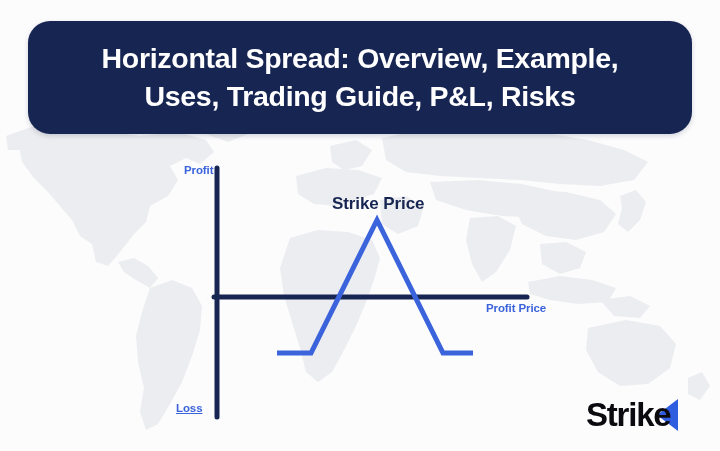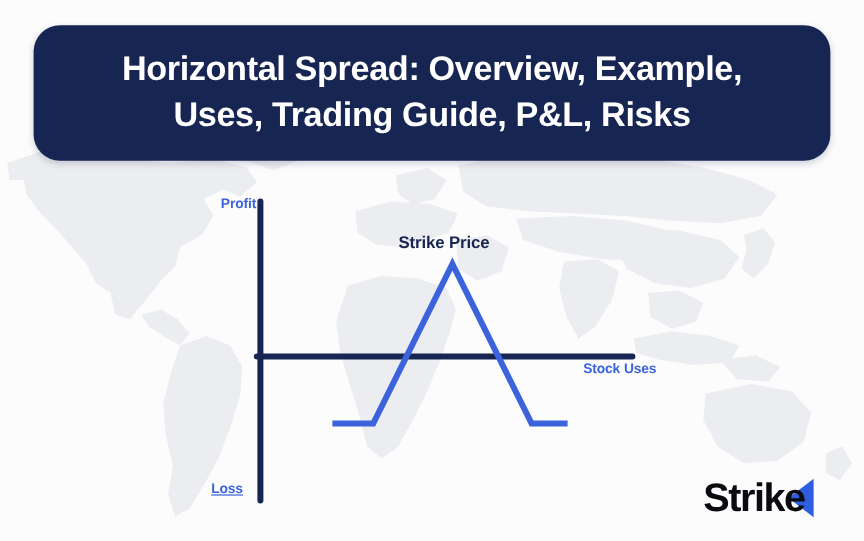--- a/index.html
+++ b/index.html
@@ -90,21 +90,21 @@
   }
   #label-stock-price {
     left: 486px;
     top: 302px;
     color: #3b63db;
   }
   #label-strike-price {
     left: 332px;
     top: 194px;
     color: #172552;
-    font-size: 14px;
+    font-size: 17px;
   }
 
   
   #logo {
     position: absolute;
     right: 18px;
     bottom: 12px;
     z-index: 5;
     width: 118px;
     height: 48px;
@@ -181,21 +181,21 @@
 
     <line x1="217" y1="168" x2="217" y2="417" stroke="#172552" stroke-width="5" stroke-linecap="round"></line>
 
     <line x1="214" y1="297" x2="527" y2="297" stroke="#172552" stroke-width="5" stroke-linecap="round"></line>
 
     <polyline points="277,353 311,353 377,220 443,353 473,353" fill="none" stroke="#3b63db" stroke-width="5" stroke-linejoin="miter" stroke-linecap="butt"></polyline>
   </svg>
 
   <div class="axis-label" id="label-profit">Profit</div>
   <div class="axis-label" id="label-loss">Loss</div>
-  <div class="axis-label" id="label-stock-price">Stock Uses</div>
+  <div class="axis-label" id="label-stock-price">Profit Price</div>
   <div class="axis-label" id="label-strike-price">Strike Price</div>
 
   <svg id="logo" viewBox="0 0 118 48">
     <polygon points="73,24 94,8 94,40" fill="#2f5de0"></polygon>
     <text x="2" y="35" font-family="Liberation Sans, sans-serif" font-size="33" font-weight="bold" fill="#0b0b0f" letter-spacing="-1.2">Strike</text>
   </svg>
 
 </div>
 
 </body></html>

